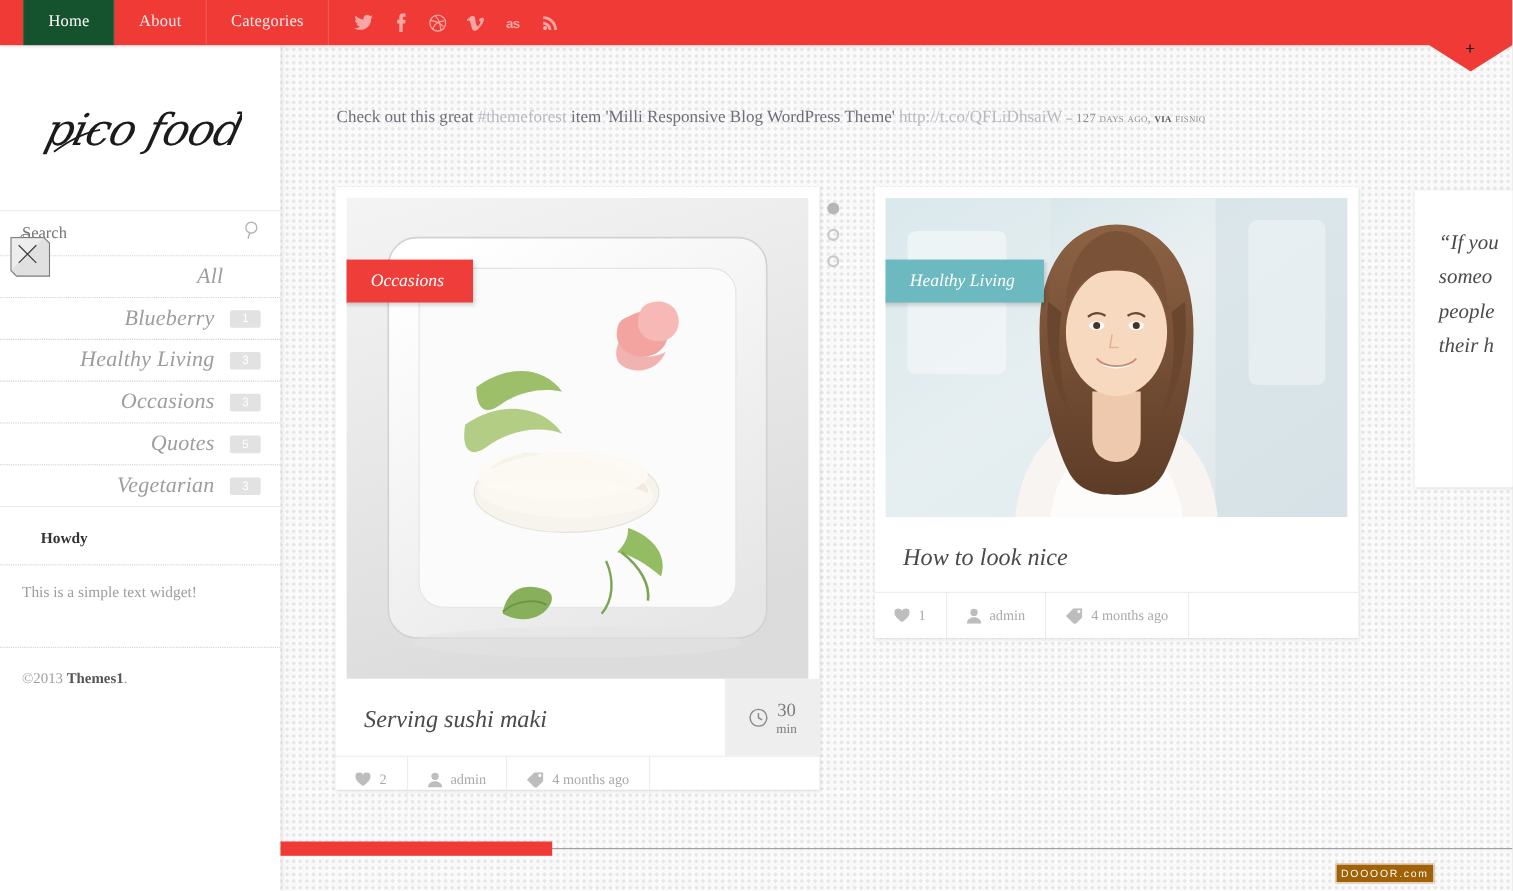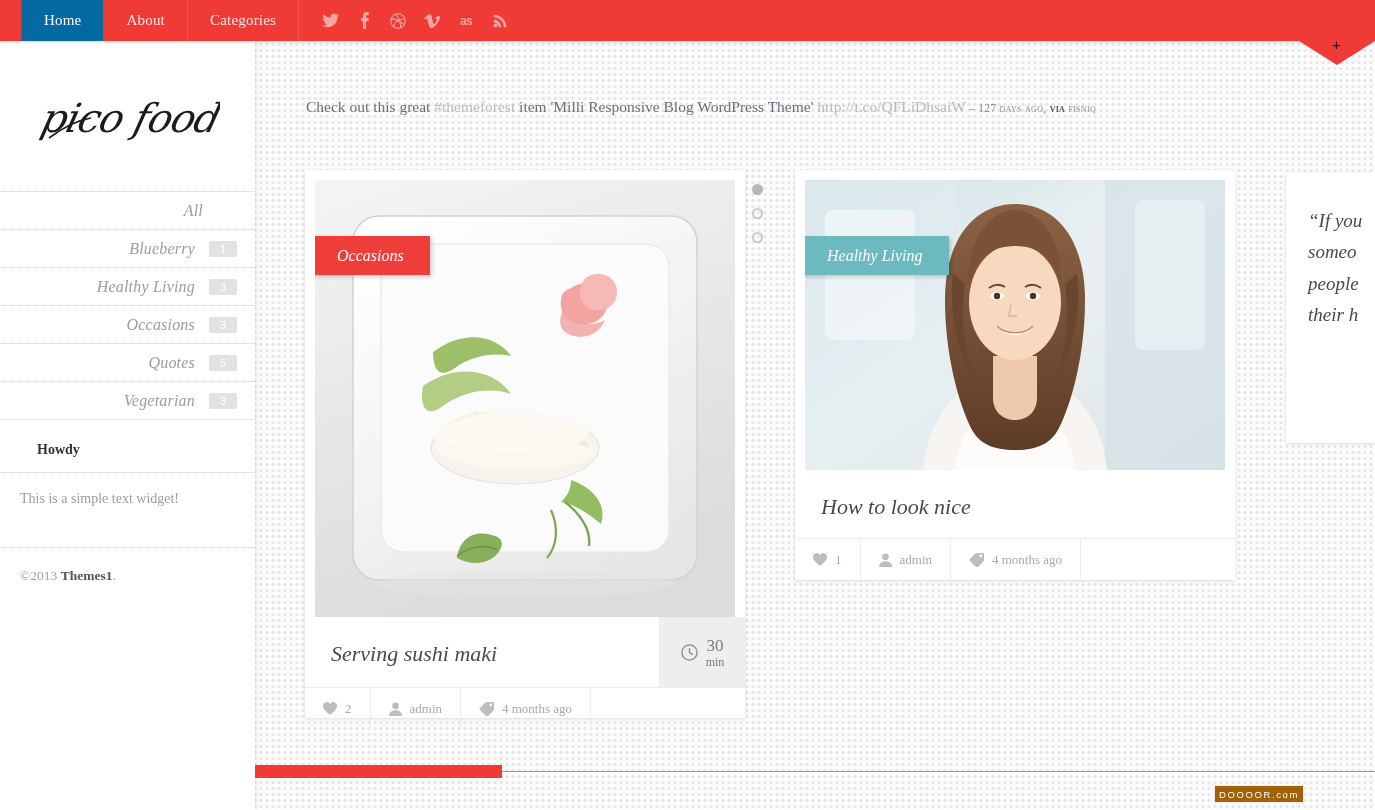--- a/index.html
+++ b/index.html
@@ -27,21 +27,21 @@
     box-shadow:0 1px 3px rgba(0,0,0,.18);
   }
   #topnav .navinner{display:flex;align-items:stretch;height:41px;padding-left:21px;}
   .navitem{
     display:flex;align-items:center;justify-content:center;
     padding:0 22px;height:41px;
     color:#ffe9e8;font-size:15px;font-family:"Liberation Serif",serif;
     border-right:1px solid rgba(255,255,255,.16);
     cursor:pointer;white-space:nowrap;letter-spacing:.2px;
   }
-  .navitem.active{background:#0369a1;color:#fff;border-left:1px solid rgba(255,255,255,.10);}
+  .navitem.active{background:#14532d;color:#fff;border-left:1px solid rgba(255,255,255,.10);}
   .socials{display:flex;align-items:center;height:41px;padding-left:14px;}
   .soc{
     width:34px;height:41px;display:flex;align-items:center;justify-content:center;
     color:rgba(255,255,255,.55);cursor:pointer;
   }
   .soc svg{display:block;}
   .soc .lfm{font-size:12px;font-weight:bold;font-family:"Liberation Sans",sans-serif;letter-spacing:-.5px;}
 
   
   #nav-notch{
@@ -73,21 +73,21 @@
   #search-icon{color:#b4b4b4;}
   
   #broken-img{
     position:absolute;left:7px;top:18px;width:44px;height:44px;z-index:5;
   }
   .catrow{
     height:37px;display:flex;align-items:center;justify-content:flex-end;
     padding:0 18px;border-top:1px dotted #cfcfcf;cursor:pointer;
   }
   .catname{
-    font-style:italic;font-size:16px;color:#9d9d9d;font-family:"Liberation Serif",serif;
+    font-style:italic;font-size:20px;color:#9d9d9d;font-family:"Liberation Serif",serif;
     letter-spacing:.2px;
   }
   .catcount{
     margin-left:14px;min-width:20px;height:16px;line-height:16px;text-align:center;
     background:#e2e2e2;color:#fff;font-size:11px;border-radius:2px;
     font-family:"Liberation Sans",sans-serif;padding:0 4px;
   }
   .catrow.noCount .catname{margin-right:34px;}
   #widget-howdy{
     padding:22px 20px 14px 37px;border-top:1px solid #ececec;
@@ -243,20 +243,35 @@
 
 <div id="sidebar">
 
   <div id="logo">
     <svg width="185" height="80" viewBox="0 0 185 80">
       <text x="6" y="56" font-family="DejaVu Serif, serif" font-style="italic" font-size="40" fill="#1b1b1b" transform="skewX(-14) translate(12,0)" letter-spacing="-1">pico food.</text>
       <path d="M14 62 C30 50 44 44 56 42" stroke="#1b1b1b" stroke-width="1.6" fill="none"></path>
     </svg>
   </div>
 
+  <div id="searchrow">
+    <input id="search-input" type="text" placeholder="Search" style="">
+    <span id="search-icon">
+      <svg width="15" height="17" viewBox="0 0 15 17" fill="none" stroke="currentColor" stroke-width="1.3">
+        <circle cx="6.5" cy="6" r="5"></circle>
+          <path d="M5 10.5 L3.5 16"></path>
+      </svg>
+    </span>
+    <svg id="broken-img" viewBox="0 0 44 44">
+      <rect x="3" y="6" width="30" height="30" fill="#ededed" stroke="#7a7a7a" stroke-width="1"></rect>
+      <path d="M3 36 l5 5 h30 v-30 l-5-5" fill="#e0e0e0" stroke="#7a7a7a" stroke-width="1"></path>
+      <path d="M10 13 l16 16 M26 13 l-16 16" stroke="#3b3b3b" stroke-width="1.1"></path>
+      <path d="M12 6 a4 3 0 0 1 8 0" fill="none" stroke="#7a7a7a" stroke-width="1"></path>
+    </svg>
+  </div>
 
   <div class="catrow noCount">
     <span class="catname">All</span>
   </div>
   <div class="catrow">
     <span class="catname">Blueberry</span>
     <span class="catcount">1</span>
   </div>
   <div class="catrow">
     <span class="catname">Healthy Living</span>

